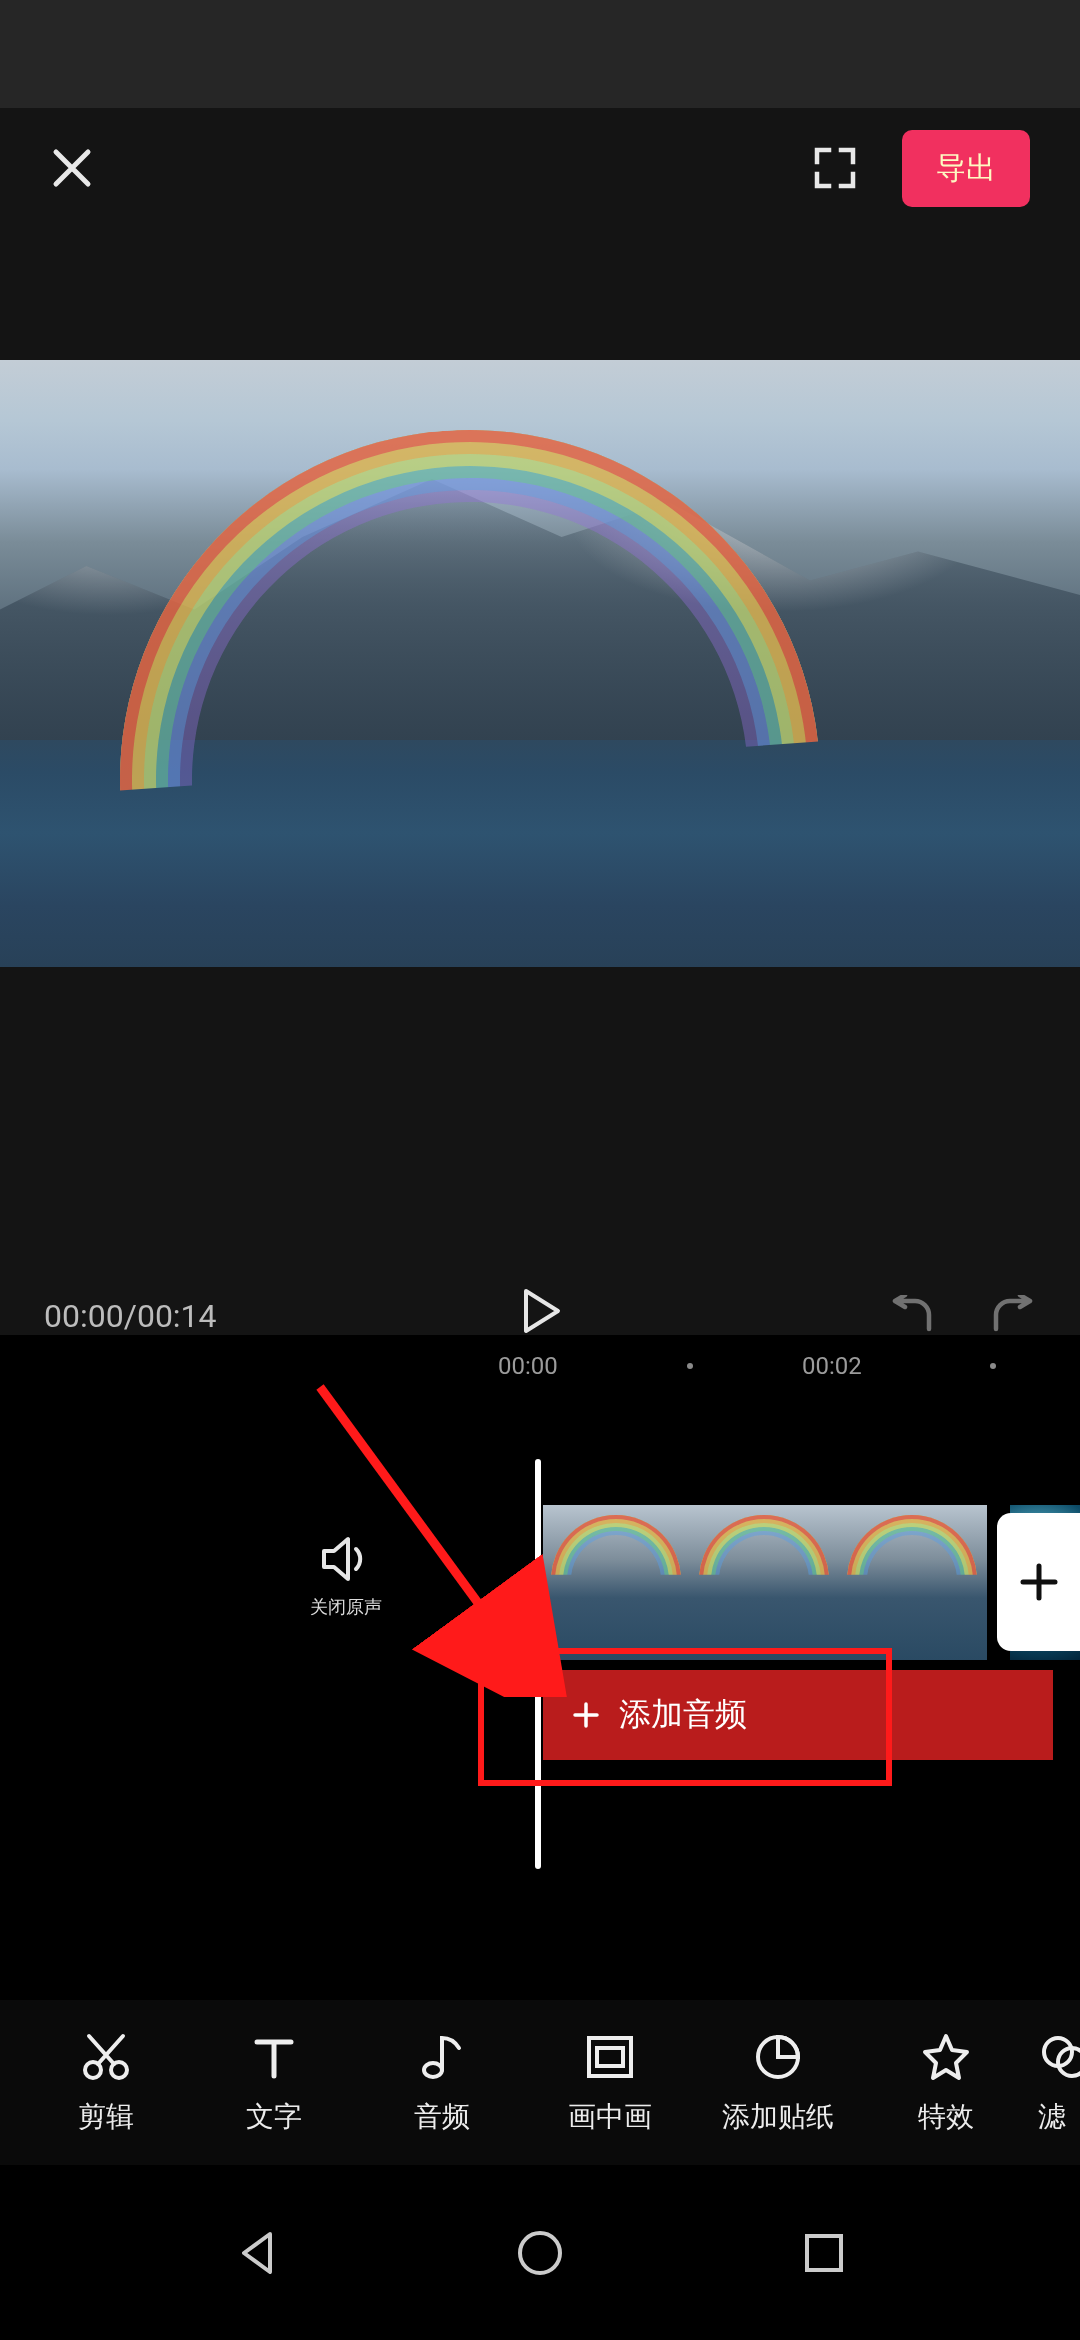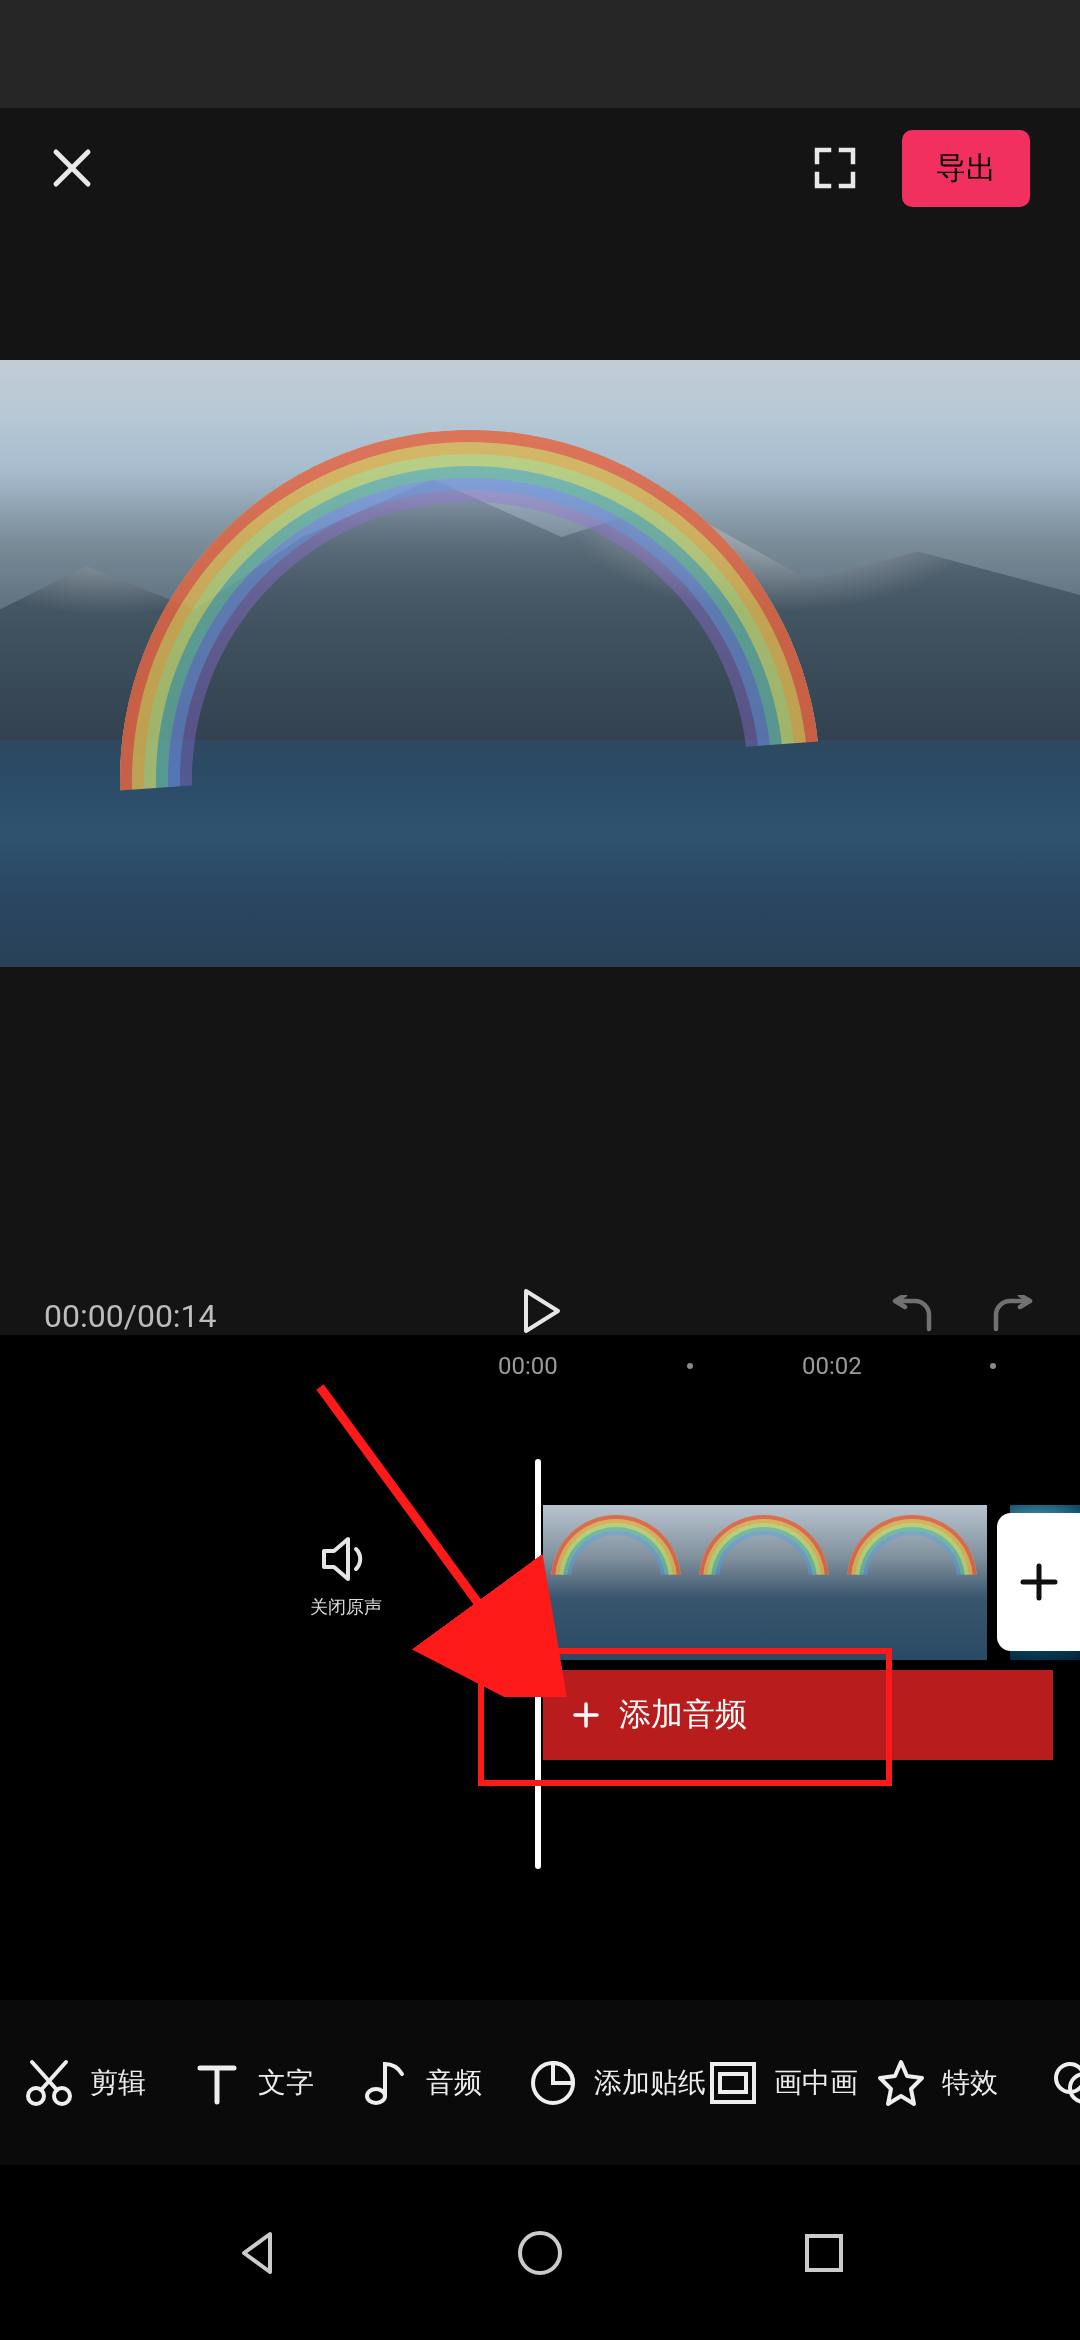--- a/index.html
+++ b/index.html
@@ -34,21 +34,21 @@
     align-items: center;
     gap: 45px;
   }
   .fullscreen-icon {
     width: 44px;
     height: 44px;
     cursor: pointer;
   }
   .export-btn {
     background: #f1305f;
-    color: #000000;
+    color: #fef9c3;
     font-size: 30px;
     font-weight: 500;
     padding: 18px 34px;
     border: none;
     border-radius: 10px;
     cursor: pointer;
   }
   .preview-area {
     background: #141414;
     height: 132px;
@@ -272,21 +272,21 @@
     height: 165px;
     background: #0a0a0a;
     display: flex;
     align-items: center;
     padding: 0 22px;
     gap: 0;
   }
   .tool-item {
     flex: 0 0 168px;
     display: flex;
-    flex-direction: row;
+    flex-direction: column;
     align-items: center;
     gap: 14px;
     cursor: pointer;
   }
   .tool-item:last-child { flex: 0 0 70px; align-items: flex-start; padding-left: 8px;}
   .tool-icon {
     width: 54px;
     height: 54px;
     display: flex;
     align-items: center;
@@ -443,35 +443,35 @@
           <ellipse cx="18" cy="40" rx="9" ry="7" stroke="#eee" stroke-width="4" fill="none"></ellipse>
           <path d="M27 40 V8 Q38 8 44 18" stroke="#eee" stroke-width="4" fill="none" stroke-linecap="round"></path>
         </svg>
     </div>
     <span class="tool-label">音频</span>
   </div>
 
   <div class="tool-item">
     <div class="tool-icon">
       <svg viewBox="0 0 54 54">
+          <rect x="6" y="8" width="42" height="38" stroke="#eee" stroke-width="4" fill="none"></rect>
+          <rect x="14" y="18" width="26" height="18" stroke="#eee" stroke-width="4" fill="none"></rect>
+        </svg>
+    </div>
+    <span class="tool-label">画中画</span>
+  </div>
+
+  <div class="tool-item">
+    <div class="tool-icon">
+      <svg viewBox="0 0 54 54">
           <circle cx="27" cy="27" r="20" stroke="#eee" stroke-width="4" fill="none"></circle>
           <path d="M27 7 A20 20 0 0 1 47 27 L27 27 Z" stroke="#eee" stroke-width="4" fill="none"></path>
         </svg>
     </div>
     <span class="tool-label">添加贴纸</span>
-  </div>
-
-  <div class="tool-item">
-    <div class="tool-icon">
-      <svg viewBox="0 0 54 54">
-          <rect x="6" y="8" width="42" height="38" stroke="#eee" stroke-width="4" fill="none"></rect>
-          <rect x="14" y="18" width="26" height="18" stroke="#eee" stroke-width="4" fill="none"></rect>
-        </svg>
-    </div>
-    <span class="tool-label">画中画</span>
   </div>
 
   <div class="tool-item">
     <div class="tool-icon">
       <svg viewBox="0 0 54 54">
           <path d="M27 6 L33 20 L48 22 L37 33 L40 48 L27 40 L14 48 L17 33 L6 22 L21 20 Z" stroke="#eee" stroke-width="4" fill="none" stroke-linejoin="round"></path>
         </svg>
     </div>
     <span class="tool-label">特效</span>
   </div>

